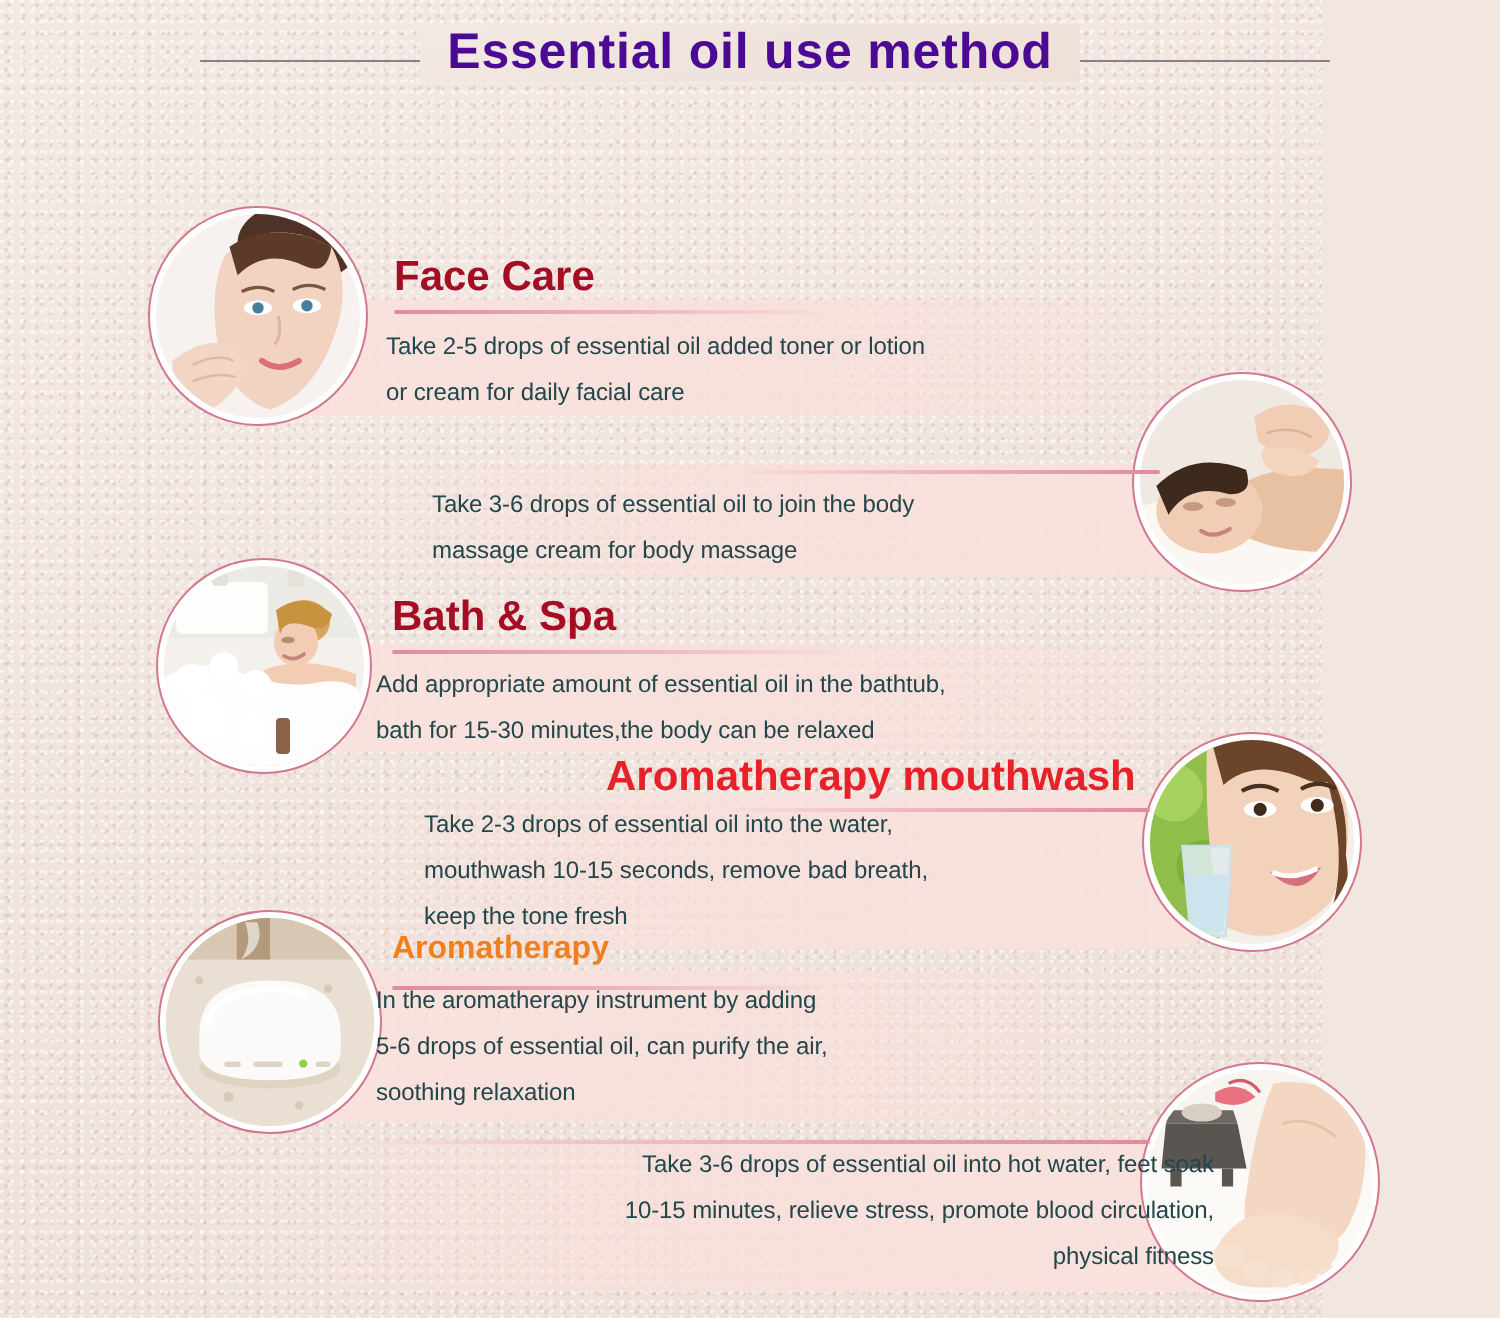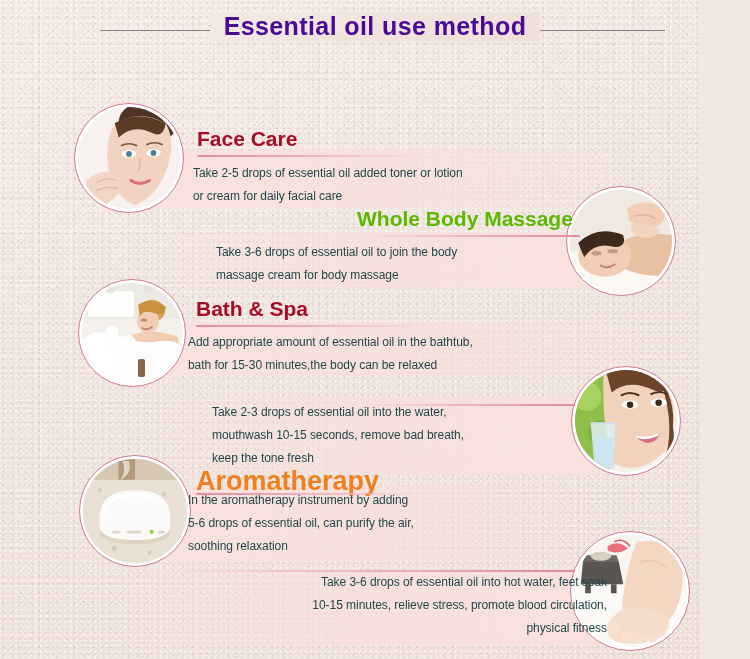--- a/index.html
+++ b/index.html
@@ -12,21 +12,20 @@
   #poster{
     position:relative;
     width:661px;height:659px;
     background:
       radial-gradient(circle at 18% 12%, rgba(255,255,255,.55) 0 1px, transparent 1px),
       radial-gradient(circle at 62% 38%, rgba(214,190,182,.45) 0 1px, transparent 1px),
       radial-gradient(circle at 84% 72%, rgba(255,255,255,.40) 0 1px, transparent 1px),
       radial-gradient(circle at 35% 88%, rgba(210,186,178,.40) 0 1px, transparent 1px),
       linear-gradient(160deg,#f3e9e3 0%,#f0e4de 45%,#eee0d9 100%);
     background-size:5px 5px,7px 7px,6px 6px,9px 9px,100% 100%;
-    padding-left:40px;
   }
 
   
   .band{
     position:absolute;
     background:linear-gradient(90deg,rgba(250,226,222,.92) 0%,rgba(249,223,219,.80) 55%,rgba(249,223,219,0) 100%);
     border-radius:40px;
     pointer-events:none;
   }
   .band.rev{
@@ -242,36 +241,36 @@
         <path d="M60 24 Q72 20 84 30" stroke="#e6c2ab" stroke-width="1.2" fill="none"></path>
       </svg>
     </div>
   </div>
 
   <div class="heading" style="left: 197px; top: 127px; font-size: 21px; color: rgb(165, 13, 36);">Face Care</div>
   <div class="uline ltr" style="left:197px;top:155px;width:220px;"></div>
   <div class="para" style="left: 193px; top: 162px; width: 420px; color: rgb(35, 70, 74);">Take 2-5 drops of essential oil added toner or lotion
 or cream for daily facial care</div>
 
-  <div class="heading" style="left: 357px; top: 207px; font-size: 21px; color: rgb(92, 184, 0);">Whole Body Massage</div>
   <div class="uline rtl" style="left:365px;top:235px;width:215px;"></div>
   <div class="para" style="left: 216px; top: 241px; width: 400px; color: rgb(35, 70, 74);">Take 3-6 drops of essential oil to join the body
 massage cream for body massage</div>
 
   <div class="heading" style="left: 196px; top: 297px; font-size: 21px; color: rgb(165, 13, 36);">Bath &amp; Spa</div>
   <div class="uline ltr" style="left:196px;top:325px;width:230px;"></div>
   <div class="para" style="left: 188px; top: 331px; width: 440px; color: rgb(35, 70, 74);">Add appropriate amount of essential oil in the bathtub,
 bath for 15-30 minutes,the body can be relaxed</div>
 
+  <div class="heading" style="left: 303px; top: 377px; font-size: 21px; color: rgb(232, 32, 42);">Aromatherapy mouthwash</div>
   <div class="uline rtl" style="left:360px;top:404px;width:215px;"></div>
   <div class="para" style="left: 212px; top: 401px; width: 410px; color: rgb(35, 70, 74);">Take 2-3 drops of essential oil into the water,
 mouthwash 10-15 seconds, remove bad breath,
  keep the tone fresh</div>
 
-  <div class="heading" style="left: 196px; top: 466px; font-size: 27px; color: rgb(240, 128, 31);">Aromatherapy</div>
+  <div class="heading" style="left: 196px; top: 466px; font-size: 16px; color: rgb(240, 128, 31);">Aromatherapy</div>
   <div class="uline ltr" style="left:196px;top:493px;width:220px;"></div>
   <div class="para" style="left: 188px; top: 489px; width: 400px; color: rgb(35, 70, 74);">In the aromatherapy instrument by adding
 5-6 drops of essential oil, can purify the air,
 soothing relaxation</div>
 
   <div class="uline rtl" style="left:165px;top:570px;width:410px;"></div>
   <div class="para" style="left: 157px; top: 571px; width: 450px; color: rgb(35, 70, 74); text-align: right;">Take 3-6 drops of essential oil into hot water, feet soak
 10-15 minutes, relieve stress, promote blood circulation,
  physical fitness</div>
 

